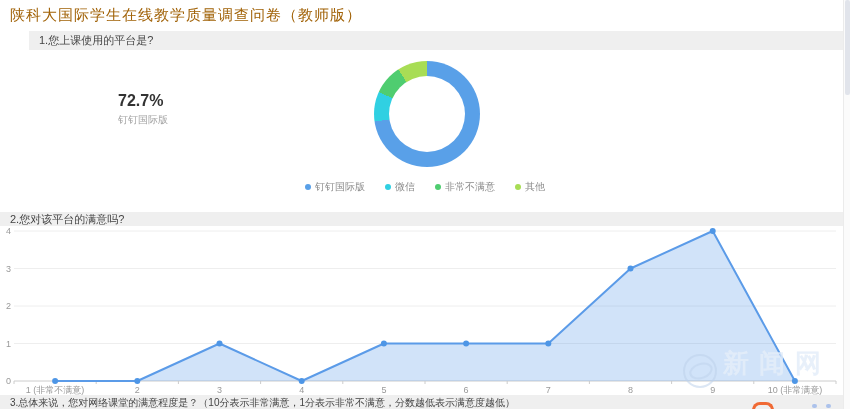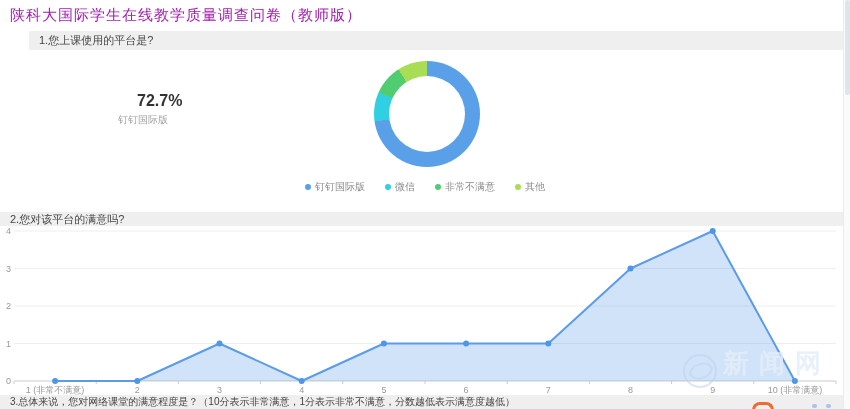--- a/index.html
+++ b/index.html
@@ -1,26 +1,26 @@
 <!DOCTYPE html>
 <html><head>
 <meta charset="utf-8">
 <style>
   html,body{margin:0;padding:0;background:#fff;}
   .page{position:relative;width:850px;height:409px;overflow:hidden;background:#fff;
         font-family:"Liberation Sans","DejaVu Sans",sans-serif;}
   .title{position:absolute;left:10px;top:6px;font-family:Liberation Serif, serif;
-         font-size:15px;color:#a21caf;letter-spacing:1px;}
+         font-size:15px;color:#a16207;letter-spacing:1px;}
   .qbar{position:absolute;left:0;width:845px;background:#efefef;color:#444;
         font-size:11px;display:flex;align-items:center;padding-left:10px;box-sizing:border-box;}
   .qbar.q1{top:31px;height:19px;margin-left:29px;}
   .qbar.q2{top:212px;height:14px;}
-  .qbar.q3{top:395px;height:14px;font-size:10px;align-items:flex-start;line-height:13px;}
+  .qbar.q3{top:395px;height:14px;font-size:10px;align-items:center;line-height:13px;}
   .stat{position:absolute;left:118px;top:92px;}
-  .stat-val{font-size:16px;font-weight:bold;color:#333;margin-left:19px;}
+  .stat-val{font-size:16px;font-weight:bold;color:#333;}
   .stat-lab{font-size:10px;color:#a3a3a3;margin-top:3px;}
   .donut{position:absolute;left:374px;top:61px;width:106px;height:106px;border-radius:50%;}
   .donut .hole{position:absolute;left:15px;top:15px;width:76px;height:76px;border-radius:50%;background:#fff;}
   .legend{position:absolute;left:0;top:180px;width:850px;display:flex;justify-content:center;gap:20px;}
   .legend-item{display:flex;align-items:center;gap:4px;cursor:pointer;}
   .legend-dot{width:6px;height:6px;border-radius:50%;}
   .legend-txt{font-size:10px;color:#8c8c8c;}
   #lineChart{position:absolute;left:0;top:218px;}
   .watermark{position:absolute;left:655px;top:348px;width:210px;height:52px;pointer-events:none;}
   .wm-circle{position:absolute;left:28px;top:6px;width:30px;height:30px;border-radius:50%;

